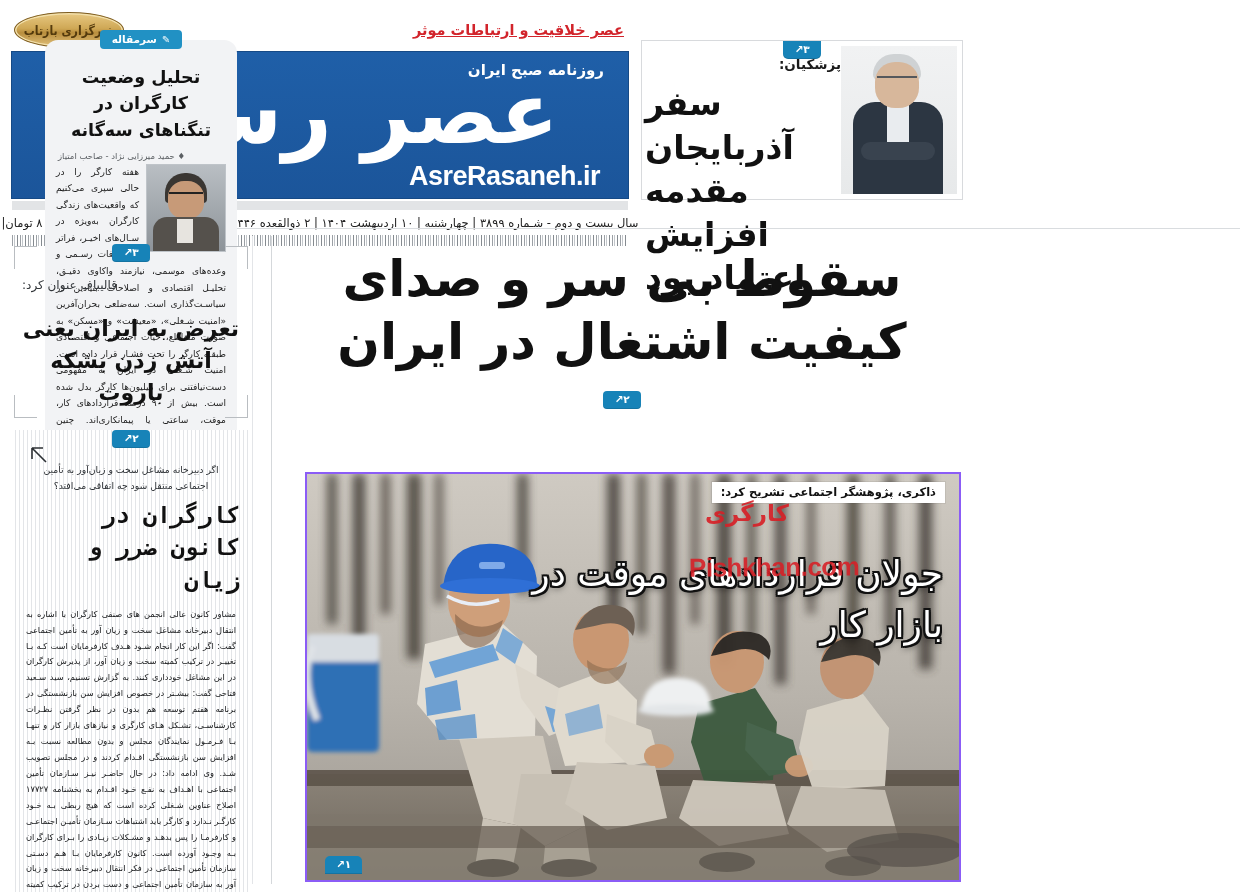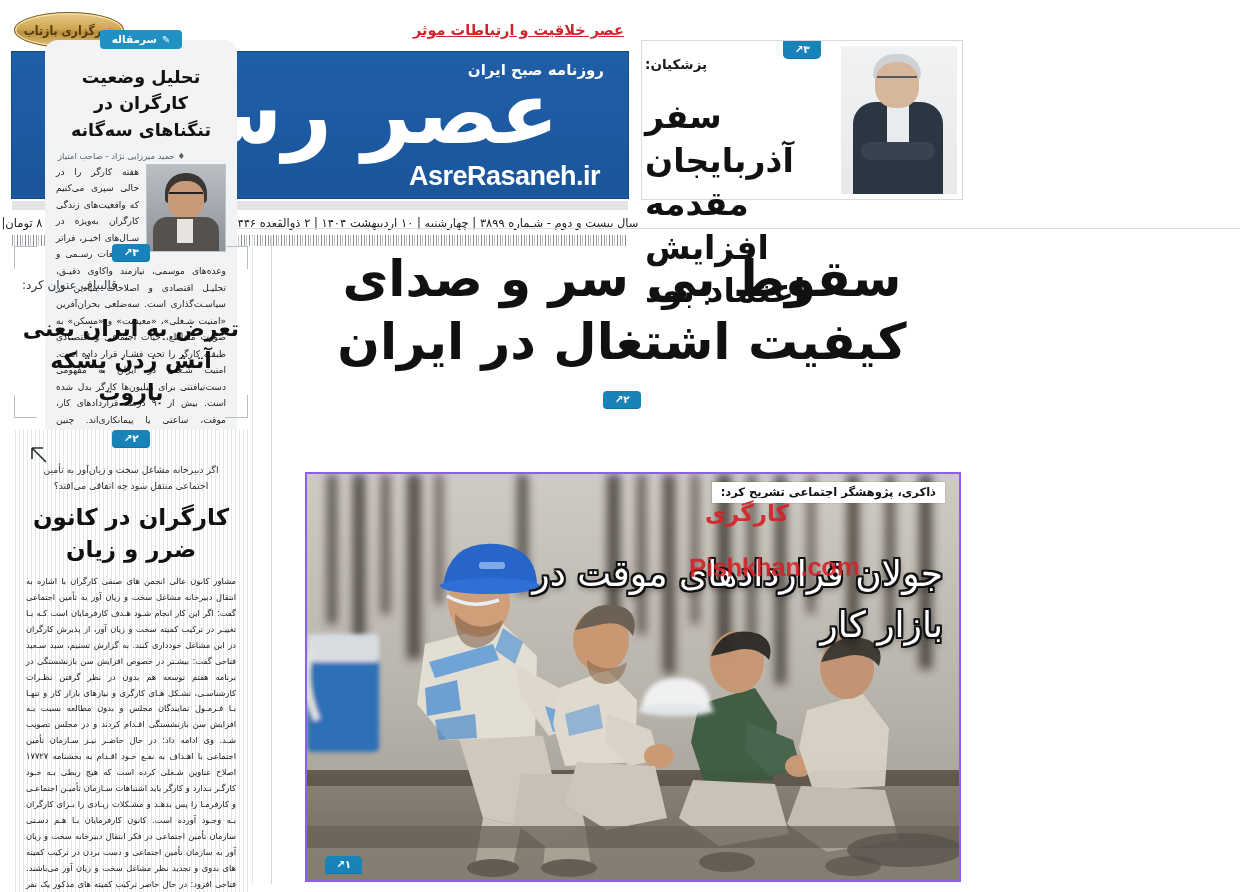--- a/index.html
+++ b/index.html
@@ -66,21 +66,21 @@
   
   .pez-box{position:absolute;right:287px;top:40px;width:322px;height:160px;}
   .pez-frame{position:absolute;inset:0;border:1px solid #d8dadd;}
   .pez-photo{
     position:absolute;right:6px;top:6px;width:116px;height:148px;overflow:hidden;
     background:#f3f4f5;
   }
   .pez-head{
     position:absolute;left:4px;top:16px;width:196px;text-align:left;direction:rtl;
   }
-  .pez-kicker{font-size:13.5px;color:#1b1b1b;margin-bottom:23px;font-weight:600;text-align:left;}
+  .pez-kicker{font-size:13.5px;color:#1b1b1b;margin-bottom:10px;font-weight:600;text-align:right;}
   .pez-title{font-size:33px;font-weight:bold;color:#111;line-height:1.32;text-align:left;letter-spacing:-0.5px;}
 
   
   .pgbadge{
     display:inline-block;background:#1783b8;color:#fff;font-size:10.5px;font-weight:bold;
     padding:2px 11px 3px;border-radius:0 0 5px 5px;line-height:1.2;
     box-shadow:inset 0 -1px 0 rgba(0,0,0,.12);
   }
   .pgbadge.bottom{border-radius:5px 5px 0 0;}
   .pgbadge.round{border-radius:4px;}
@@ -175,21 +175,21 @@
   .rs-kicker{font-size:12px;color:#33373b;text-align:left;margin:16px 0 18px;line-height:1.6;}
   .rs-title{font-size:22px;font-weight:bold;color:#111;text-align:center;line-height:1.44;letter-spacing:-0.5px;}
 
   .striped{
     background-image:repeating-linear-gradient(90deg,#ffffff 0 3px,#e3e5e8 3px 4px);
     padding:16px 10px 10px;position:relative;
   }
   .arrow-mark{
     position:absolute;top:14px;left:16px;width:20px;height:20px;
   }
-  .rs-title2{font-size:23px;font-weight:bold;color:#111;text-align:center;line-height:1.42;margin:4px 0 8px;letter-spacing:-0.6px;}
+  .rs-title2{font-size:23px;font-weight:bold;color:#111;text-align:right;line-height:1.42;margin:4px 0 8px;letter-spacing:-0.6px;font-family:Liberation Mono, monospace;}
   .rs-kicker2{font-size:9.3px;color:#2c3034;text-align:center;line-height:1.75;margin:16px 6px 6px;}
   .rs-body{
     font-size:8.3px;line-height:1.92;color:#17191b;text-align:justify;text-align-last:justify;
     letter-spacing:-0.1px;padding:0 4px;
   }
 
   .vline{position:absolute;top:236px;right:978px;width:1px;height:648px;background:#d5d8db;}
   .vline2{position:absolute;top:236px;left:252px;width:1px;height:648px;background:#e3e5e8;}
   .hline-top{position:absolute;top:228px;left:45px;right:10px;height:1px;background:#d9dcdf;}
 

